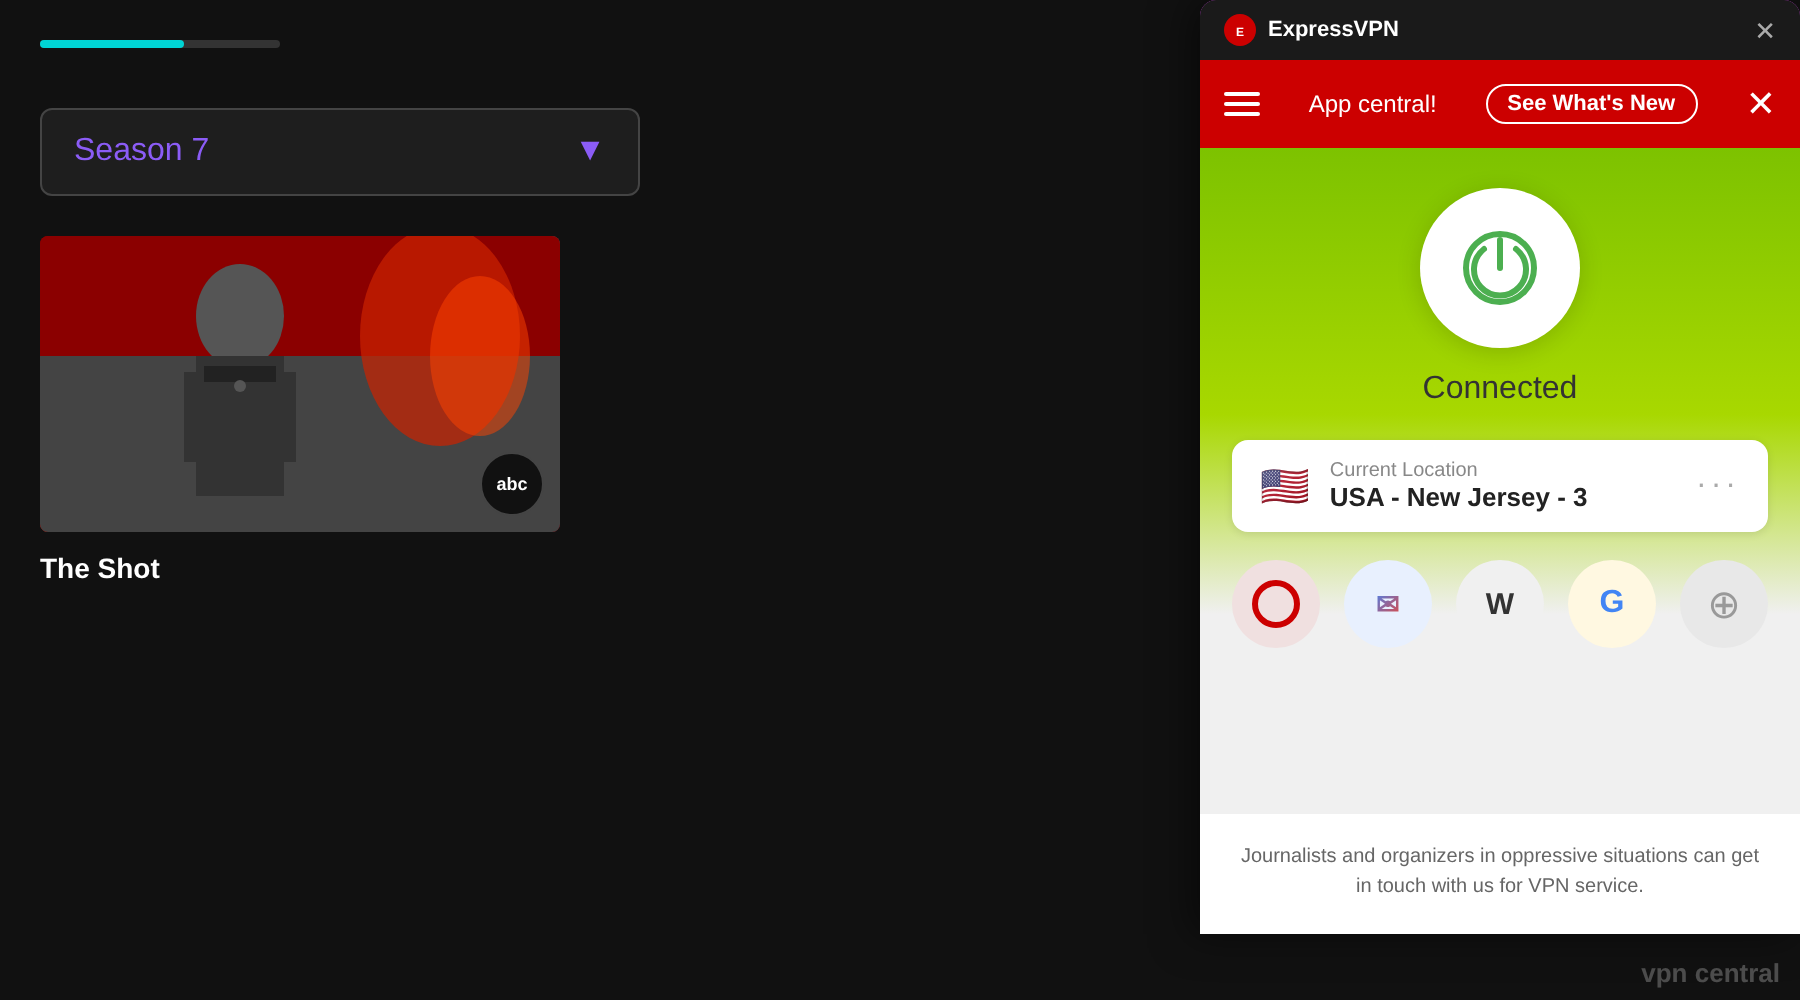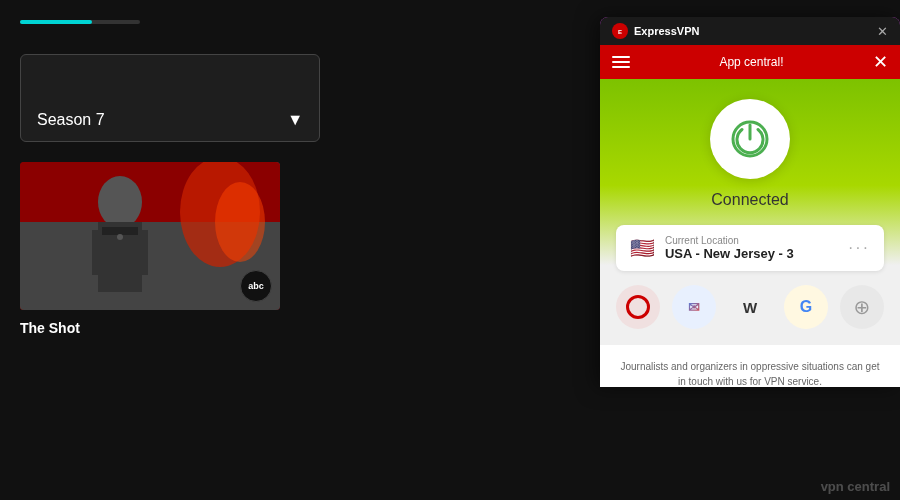--- a/index.html
+++ b/index.html
@@ -42,23 +42,22 @@
       justify-content: space-between;
       background: #1e1e1e;
       border: 1px solid #444;
       border-radius: 6px;
       padding: 12px 16px;
       width: 300px;
       cursor: pointer;
       margin-bottom: 20px;
     }
     .season-dropdown span {
-      color: #ffffff;
+      color: #8b5cf6;
       font-size: 16px;
-      margin-top: 44px;
     }
     .chevron-icon {
       color: #aaa;
       font-size: 14px;
     }
 
     .episode-thumbnail {
       width: 260px;
       height: 148px;
       background: #333;
@@ -113,28 +112,27 @@
       line-height: 1.5;
       width: 260px;
     }
 
     
     .vpn-window {
       position: absolute;
       right: 0;
       top: 0;
       width: 300px;
-      height: 370px;
+      height: 467px;
       background: #d946ef;
       border-radius: 8px 8px 0 0;
       box-shadow: -4px 0 20px rgba(0,0,0,0.5);
       display: flex;
       flex-direction: column;
       overflow: hidden;
-      margin-top: 17px;
     }
 
     
     .vpn-titlebar {
       display: flex;
       align-items: center;
       justify-content: space-between;
       background: #1a1a1a;
       padding: 6px 12px;
       height: 30px;
@@ -431,20 +429,21 @@
     <span class="vpn-close-btn">✕</span>
   </div>
 
   <div class="vpn-topbar">
     <div class="hamburger-icon">
       <span></span>
       <span></span>
       <span></span>
     </div>
     <span class="app-updated-text">App central!</span>
+    <button class="see-whats-new-btn">See What's New</button>
     <span class="topbar-close-btn">✕</span>
   </div>
 
   <div class="vpn-main">
 
     <div class="power-btn">
       <svg class="power-icon" viewBox="0 0 40 40" fill="none" xmlns="http://www.w3.org/2000/svg">
         <circle cx="20" cy="20" r="17" stroke="#4caf50" stroke-width="3" fill="none"></circle>
         <line x1="20" y1="6" x2="20" y2="20" stroke="#4caf50" stroke-width="3" stroke-linecap="round"></line>
         <path d="M12 10.5 A13 13 0 1 0 28 10.5" stroke="#4caf50" stroke-width="3" fill="none" stroke-linecap="round"></path>

